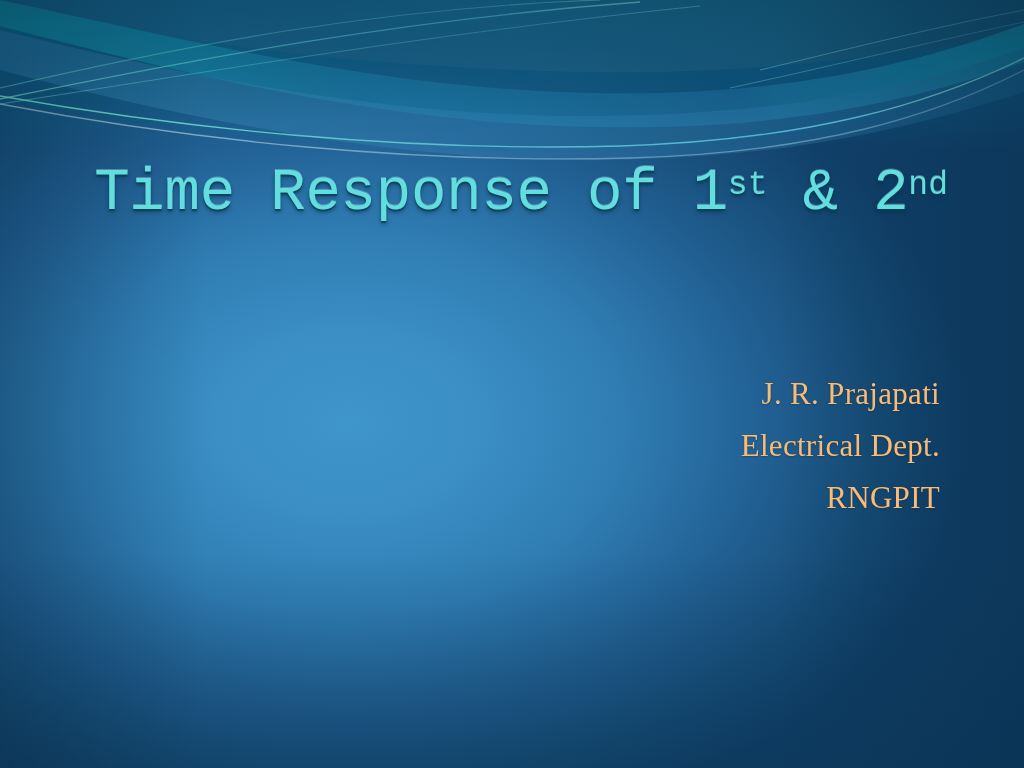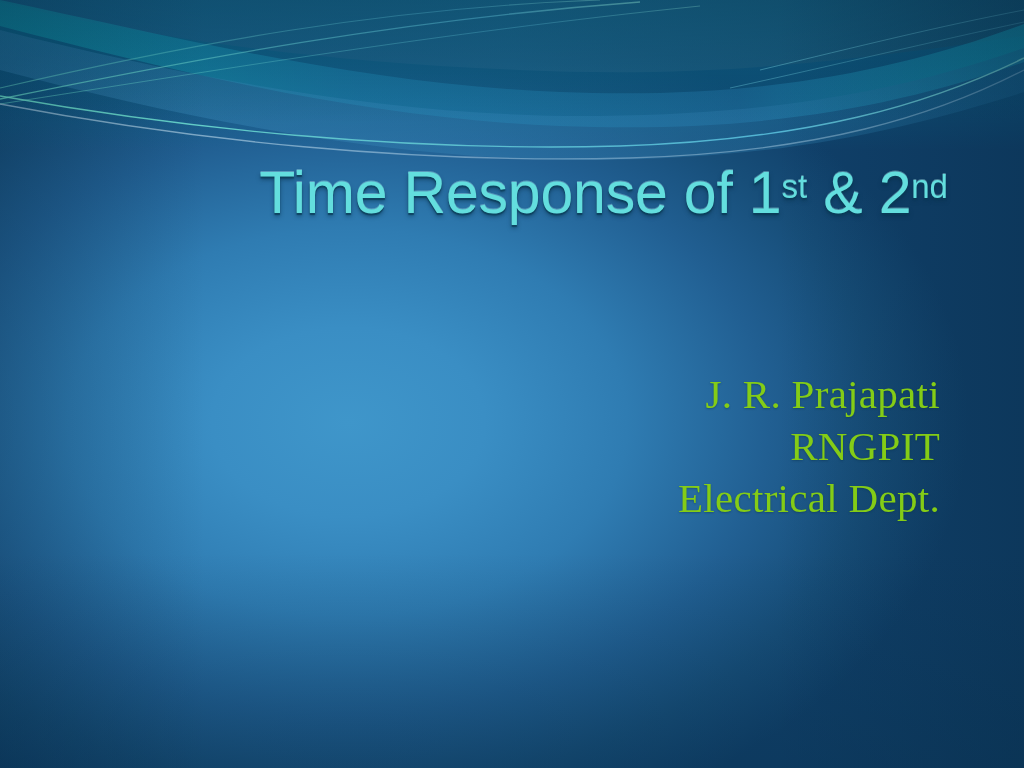--- a/index.html
+++ b/index.html
@@ -62,21 +62,21 @@
 
   
   .title-block {
     position: absolute;
     left: 80px;
     top: 152px;
     width: 868px;
     text-align: right;
   }
   .title-line {
-    font-family: Liberation Sans, sans-serif;
+    font-family: Liberation Mono, monospace;
     font-size: 59px;
     line-height: 83px;
     font-weight: 400;
     letter-spacing: -0.2px;
     color: #63dede;
     text-shadow:
        0 2px 1px rgba(10,60,86,0.75),
        0 3px 4px rgba(8,46,70,0.55),
        0 -1px 0 rgba(190,255,255,0.35);
     white-space: nowrap;
@@ -92,23 +92,23 @@
   
   .subtitle-block {
     position: absolute;
     left: 330px;
     top: 368px;
     width: 610px;
     text-align: right;
   }
   .subtitle-line {
     font-family: "Liberation Serif", "DejaVu Serif", serif;
-    font-size: 41px;
+    font-size: 31px;
     line-height: 52px;
-    color: #84cc16;
+    color: #fdba74;
     letter-spacing: 0.3px;
     text-shadow: 0 1px 2px rgba(10,50,78,0.45);
     white-space: nowrap;
   }
 </style>
 </head>
 <body>
 
 <div id="slide">
 
@@ -166,17 +166,17 @@
   </svg>
 
   <div class="bg-vignette"></div>
 
   <div class="title-block">
     <div class="title-line"><span>Time Response of 1</span><sup>st</sup><span> &amp; 2</span><sup>nd</sup></div>
   </div>
 
   <div class="subtitle-block">
     <div class="subtitle-line">J. R. Prajapati</div>
+    <div class="subtitle-line">Electrical Dept.</div>
     <div class="subtitle-line">RNGPIT</div>
-    <div class="subtitle-line">Electrical Dept.</div>
   </div>
 
 </div>
 
 </body></html>

